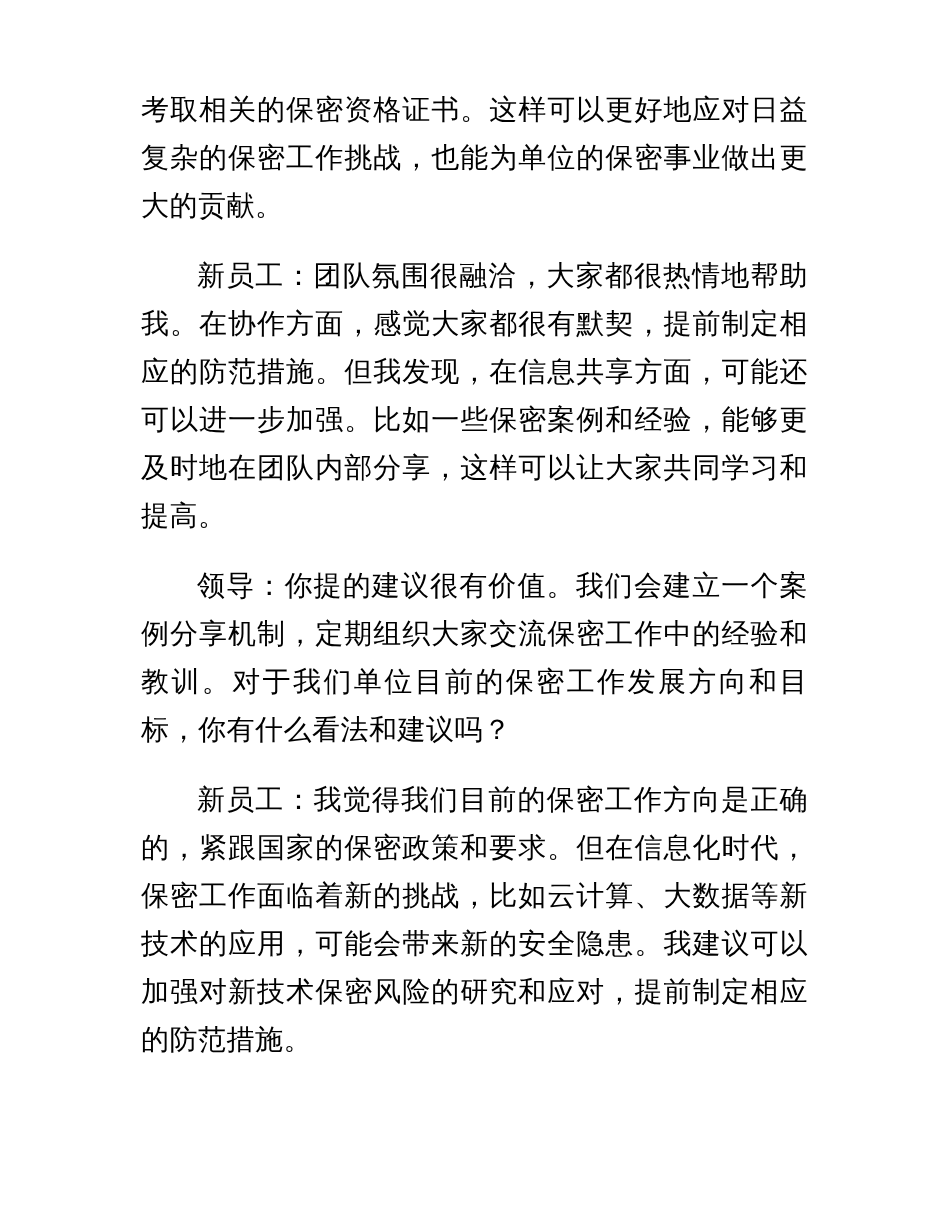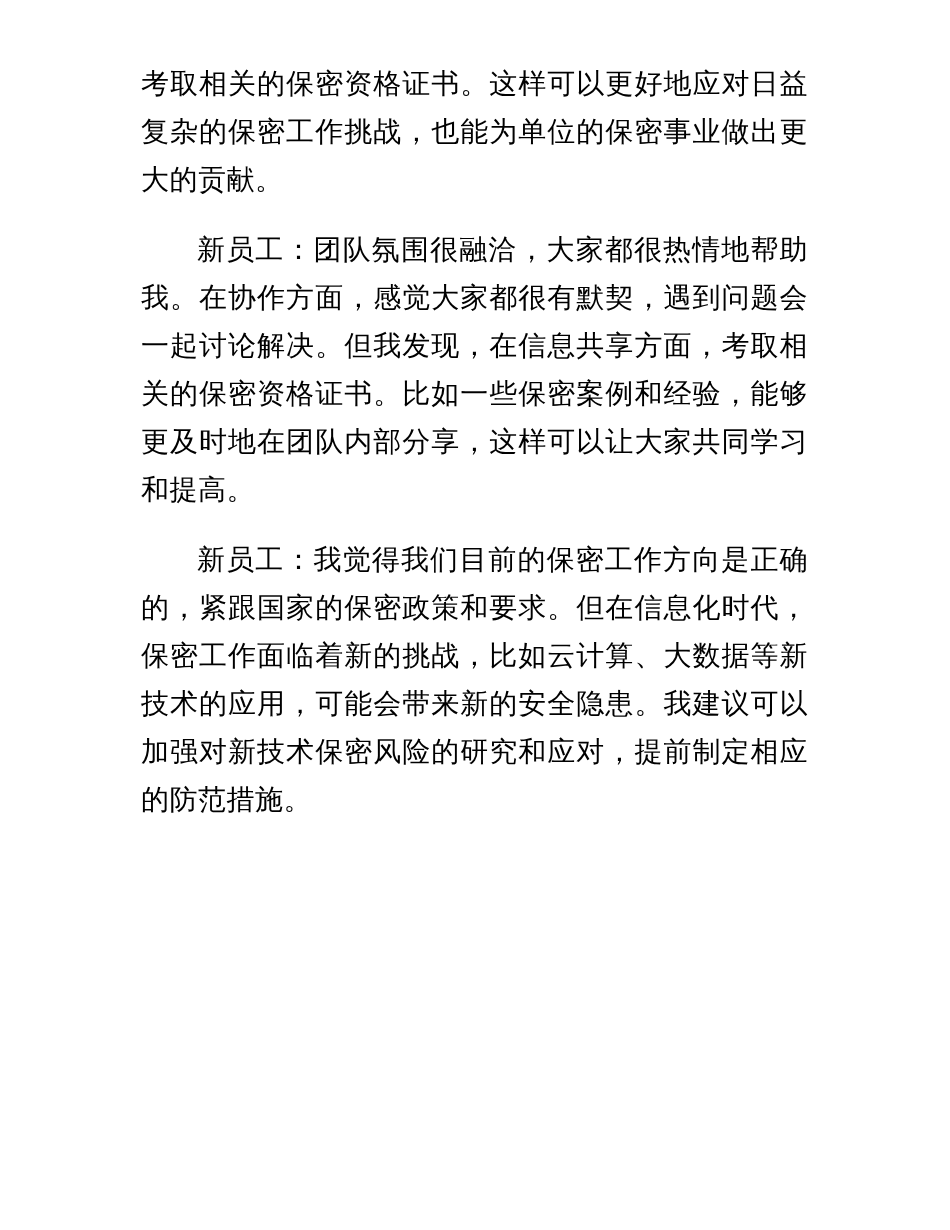--- a/index.html
+++ b/index.html
@@ -10,21 +10,21 @@
   body {
     width: 950px;
     height: 1230px;
     overflow: hidden;
   }
   .doc-page {
     box-sizing: border-box;
     width: 950px;
     height: 1230px;
     background: #ffffff;
-    padding: 60px 142px 0 141px;
+    padding: 86px 142px 0 141px;
   }
   .doc-page p {
     margin: 0 0 22px 0;
     font-family: "Liberation Serif", "DejaVu Serif", serif;
     font-size: 28px;
     line-height: 48px;
     color: #000000;
     text-align: justify;
     text-justify: inter-ideograph;
     text-indent: 2em;
@@ -33,15 +33,16 @@
   }
   .doc-page p.no-indent {
     text-indent: 0;
   }
 </style>
 </head>
 <body>
 
 <div class="doc-page">
   <p class="no-indent">考取相关的保密资格证书。这样可以更好地应对日益复杂的保密工作挑战，也能为单位的保密事业做出更大的贡献。</p>
-  <p>新员工：团队氛围很融洽，大家都很热情地帮助我。在协作方面，感觉大家都很有默契，遇到问题会一起讨论解决。但我发现，在信息共享方面，考取相关的保密资格证书。比如一些保密案例和经验，能够更及时地在团队内部分享，这样可以让大家共同学习和提高。</p>
+  <p>新员工：团队氛围很融洽，大家都很热情地帮助我。在协作方面，感觉大家都很有默契，提前制定相应的防范措施。但我发现，在信息共享方面，可能还可以进一步加强。比如一些保密案例和经验，能够更及时地在团队内部分享，这样可以让大家共同学习和提高。</p>
+  <p>领导：你提的建议很有价值。我们会建立一个案例分享机制，定期组织大家交流保密工作中的经验和教训。对于我们单位目前的保密工作发展方向和目标，你有什么看法和建议吗？</p>
   <p>新员工：我觉得我们目前的保密工作方向是正确的，紧跟国家的保密政策和要求。但在信息化时代，保密工作面临着新的挑战，比如云计算、大数据等新技术的应用，可能会带来新的安全隐患。我建议可以加强对新技术保密风险的研究和应对，提前制定相应的防范措施。</p>
 </div>
 
 </body></html>

